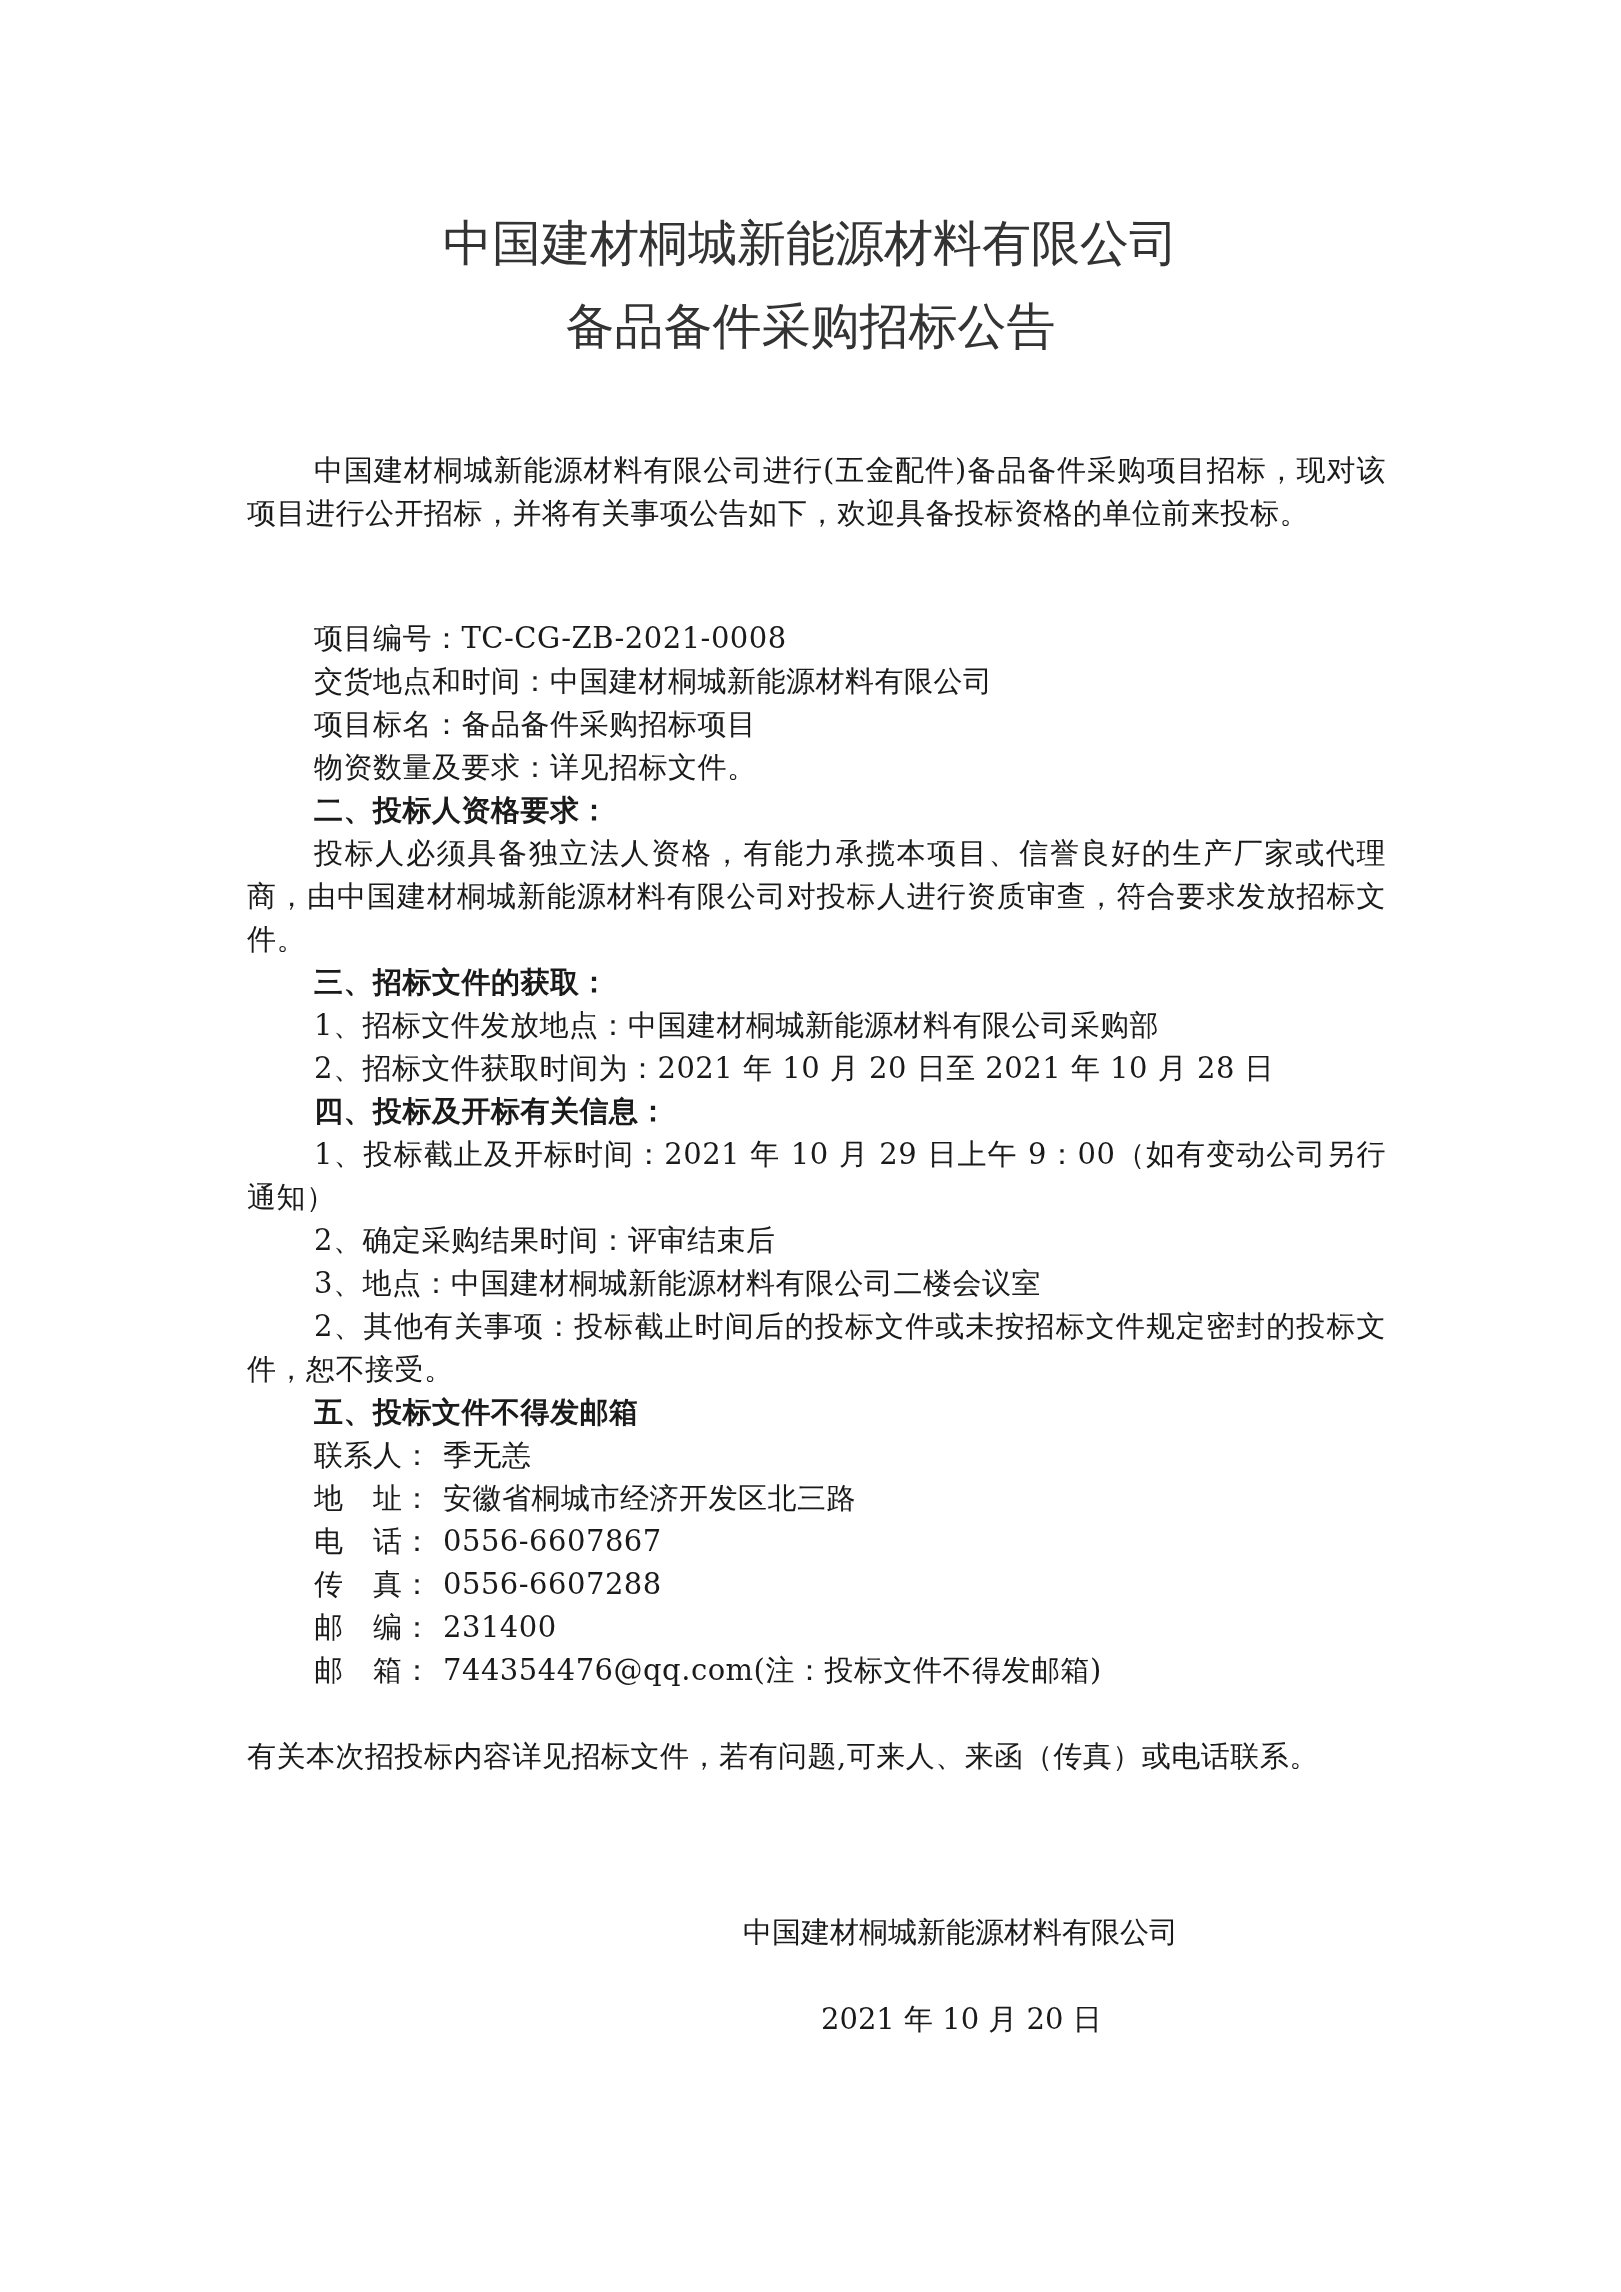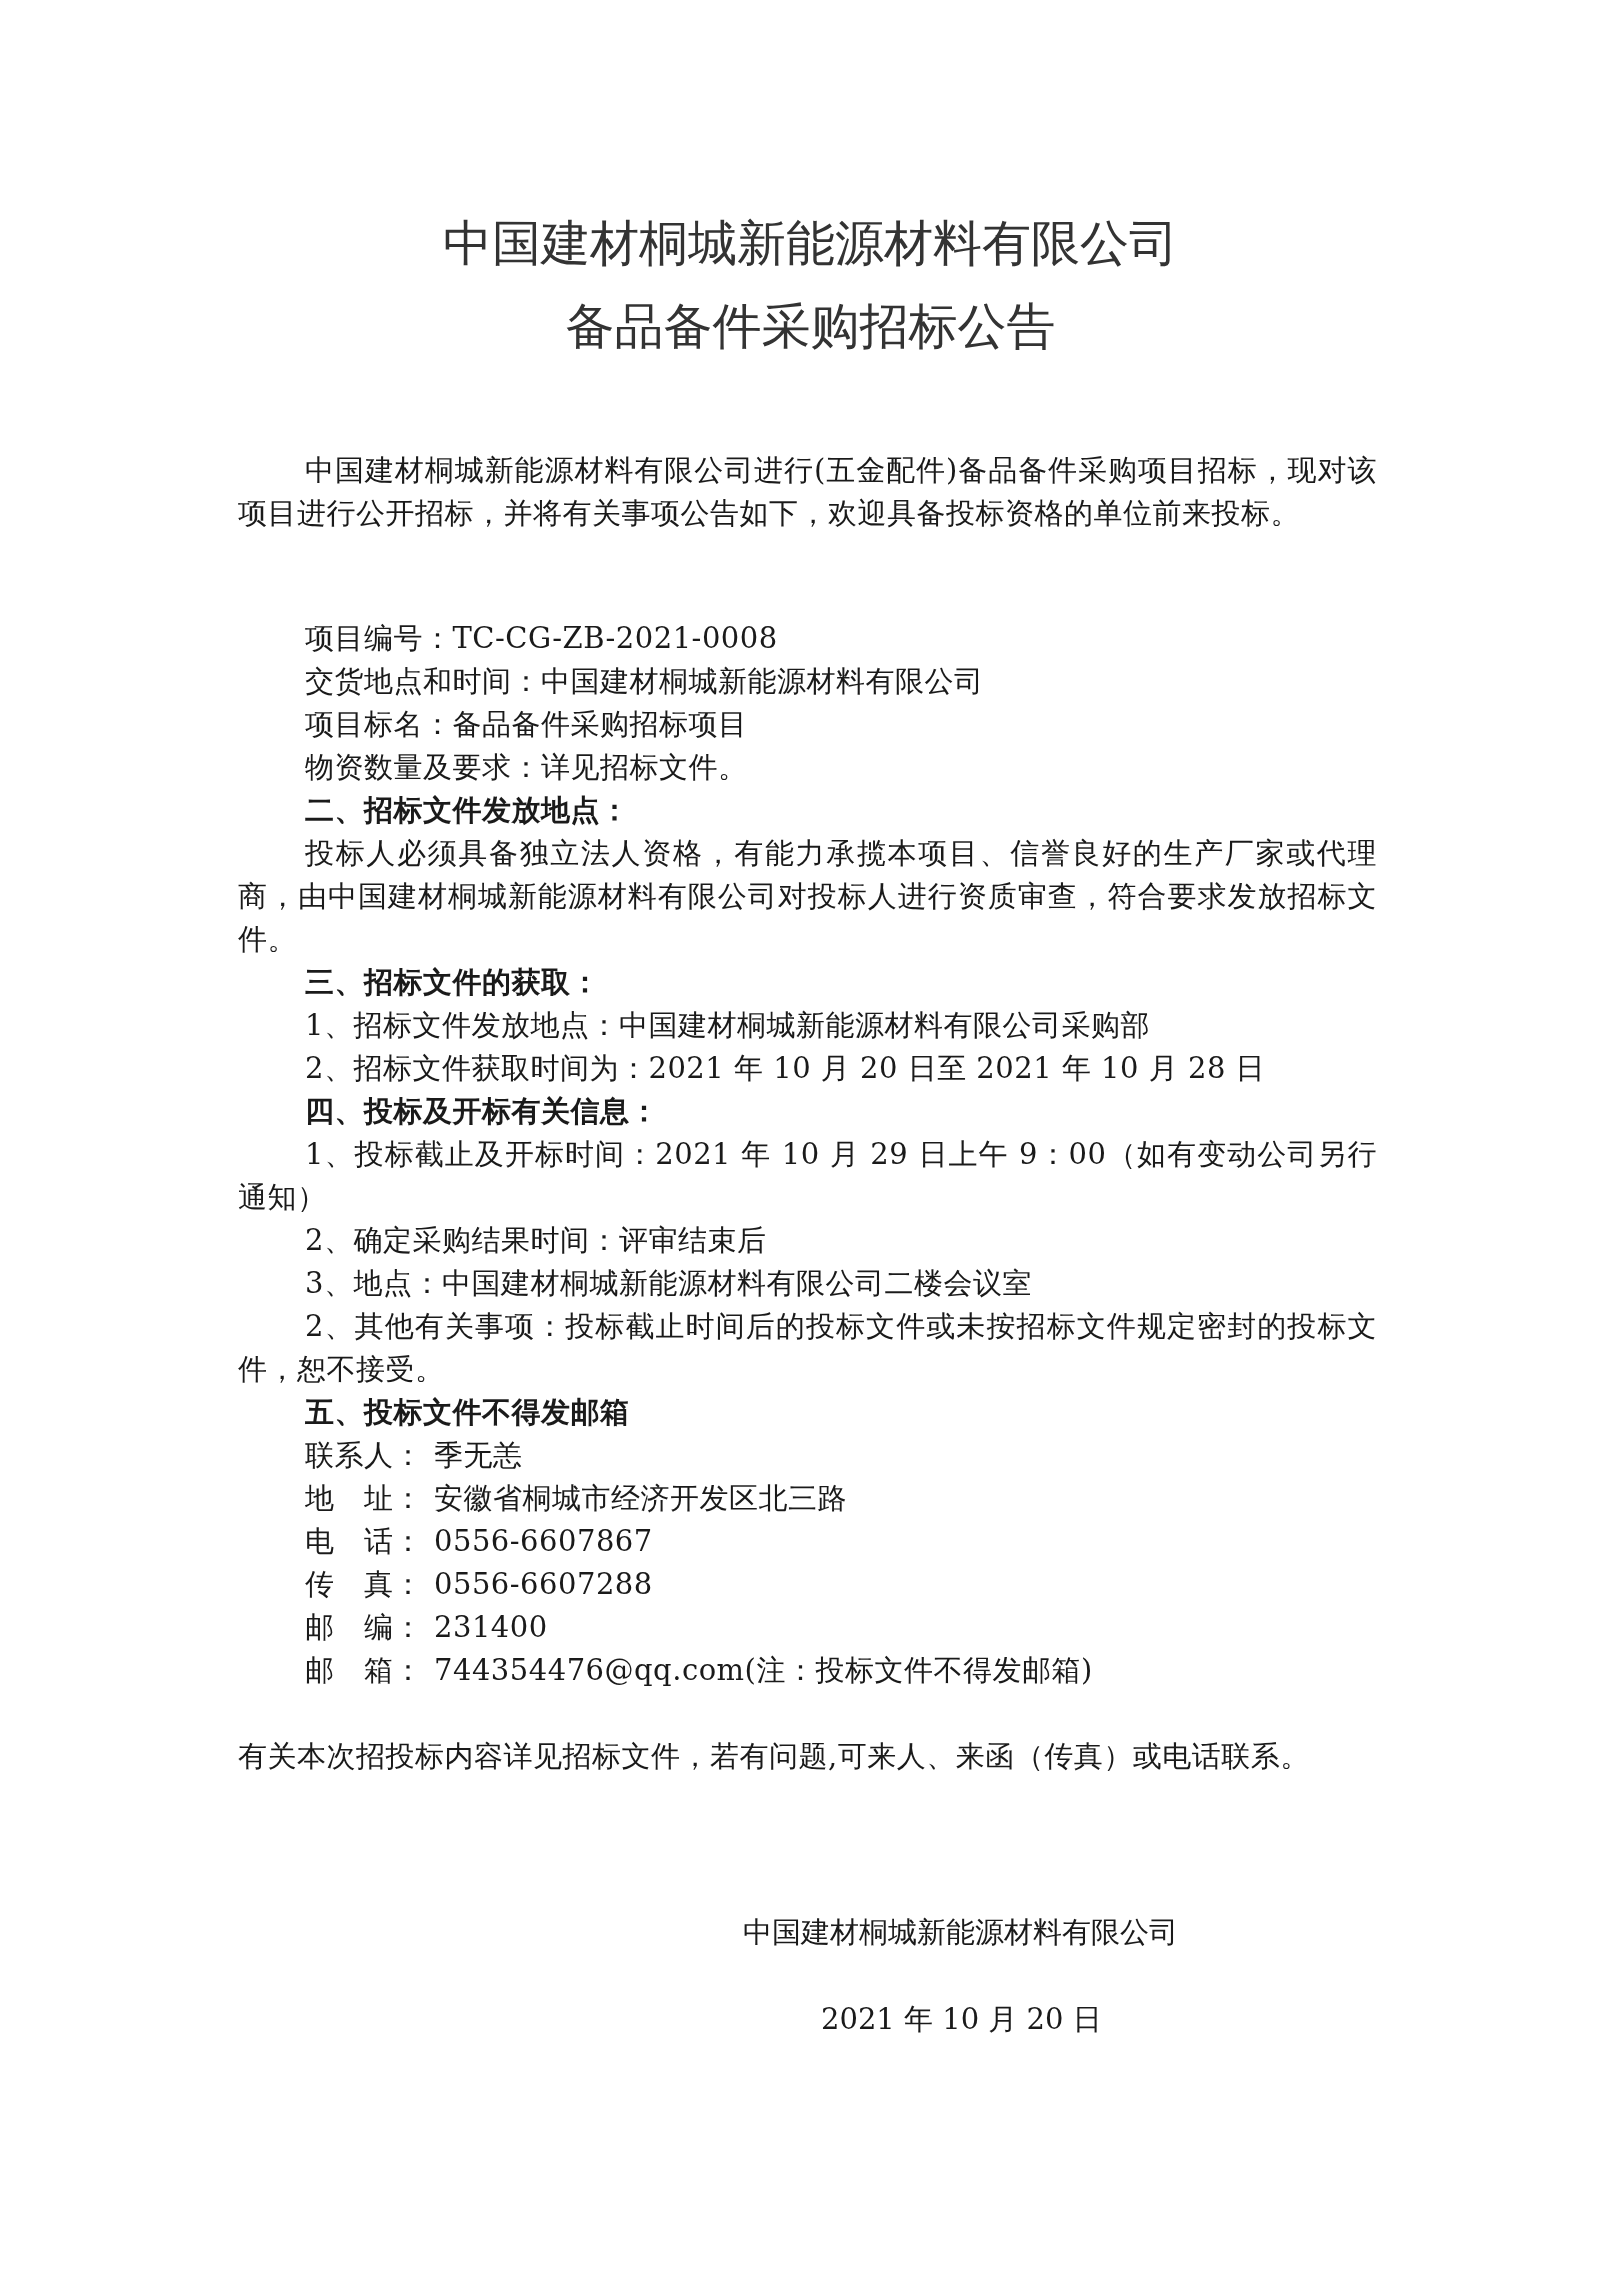--- a/index.html
+++ b/index.html
@@ -3,21 +3,21 @@
 <meta charset="utf-8">
 <style>
   html, body { margin: 0; padding: 0; background: #ffffff; }
   body { width: 1621px; height: 2293px; position: relative; overflow: hidden;
          font-family: "DejaVu Serif", "Liberation Serif", serif; color: #1a1a1a; }
   .title { position: absolute; left: 0; width: 1621px; text-align: center;
            font-family: "DejaVu Sans", "Liberation Sans", sans-serif;
            font-size: 49px; color: #333333; letter-spacing: 0px; }
   .t1 { top: 211px; }
   .t2 { top: 294px; }
-  .content { position: absolute; left: 238px; top: 449px; width: 1139px;
+  .content { position: absolute; left: 247px; top: 449px; width: 1139px;
              font-size: 29px; line-height: 43px; letter-spacing: 0.5px; }
   .p { margin: 0; text-align: justify; }
   .indent { text-indent: 67px; }
   .pad { padding-left: 67px; }
   .heading { font-weight: bold; padding-left: 67px; margin: 0; }
   .gap { height: 43px; }
   .gap2 { height: 39px; }
   .contact-label { display: inline-block; width: 129px; white-space: pre; }
   .sig { position: absolute; left: 0; width: 1621px; font-size: 29px; }
   .sig-company { top: 1913px; padding-left: 743px; }
@@ -32,21 +32,21 @@
 <div class="content">
   <p class="p indent">中国建材桐城新能源材料有限公司进行(五金配件)备品备件采购项目招标，现对该项目进行公开招标，并将有关事项公告如下，欢迎具备投标资格的单位前来投标。</p>
   <div class="gap"></div>
   <div class="gap2"></div>
 
   <p class="p pad">项目编号：TC-CG-ZB-2021-0008</p>
   <p class="p pad">交货地点和时间：中国建材桐城新能源材料有限公司</p>
   <p class="p pad">项目标名：备品备件采购招标项目</p>
   <p class="p pad">物资数量及要求：详见招标文件。</p>
 
-  <p class="heading">二、招标文件发放地点：</p>
+  <p class="heading">二、投标人资格要求：</p>
   <p class="p indent">投标人必须具备独立法人资格，有能力承揽本项目、信誉良好的生产厂家或代理商，由中国建材桐城新能源材料有限公司对投标人进行资质审查，符合要求发放招标文件。</p>
 
   <p class="heading">三、招标文件的获取：</p>
   <p class="p pad">1、招标文件发放地点：中国建材桐城新能源材料有限公司采购部</p>
   <p class="p pad">2、招标文件获取时间为：2021 年 10 月 20 日至 2021 年 10 月 28 日</p>
 
   <p class="heading">四、投标及开标有关信息：</p>
   <p class="p indent">1、投标截止及开标时间：2021 年 10 月 29 日上午 9：00（如有变动公司另行通知）</p>
   <p class="p indent">2、确定采购结果时间：评审结束后</p>
   <p class="p indent">3、地点：中国建材桐城新能源材料有限公司二楼会议室</p>

